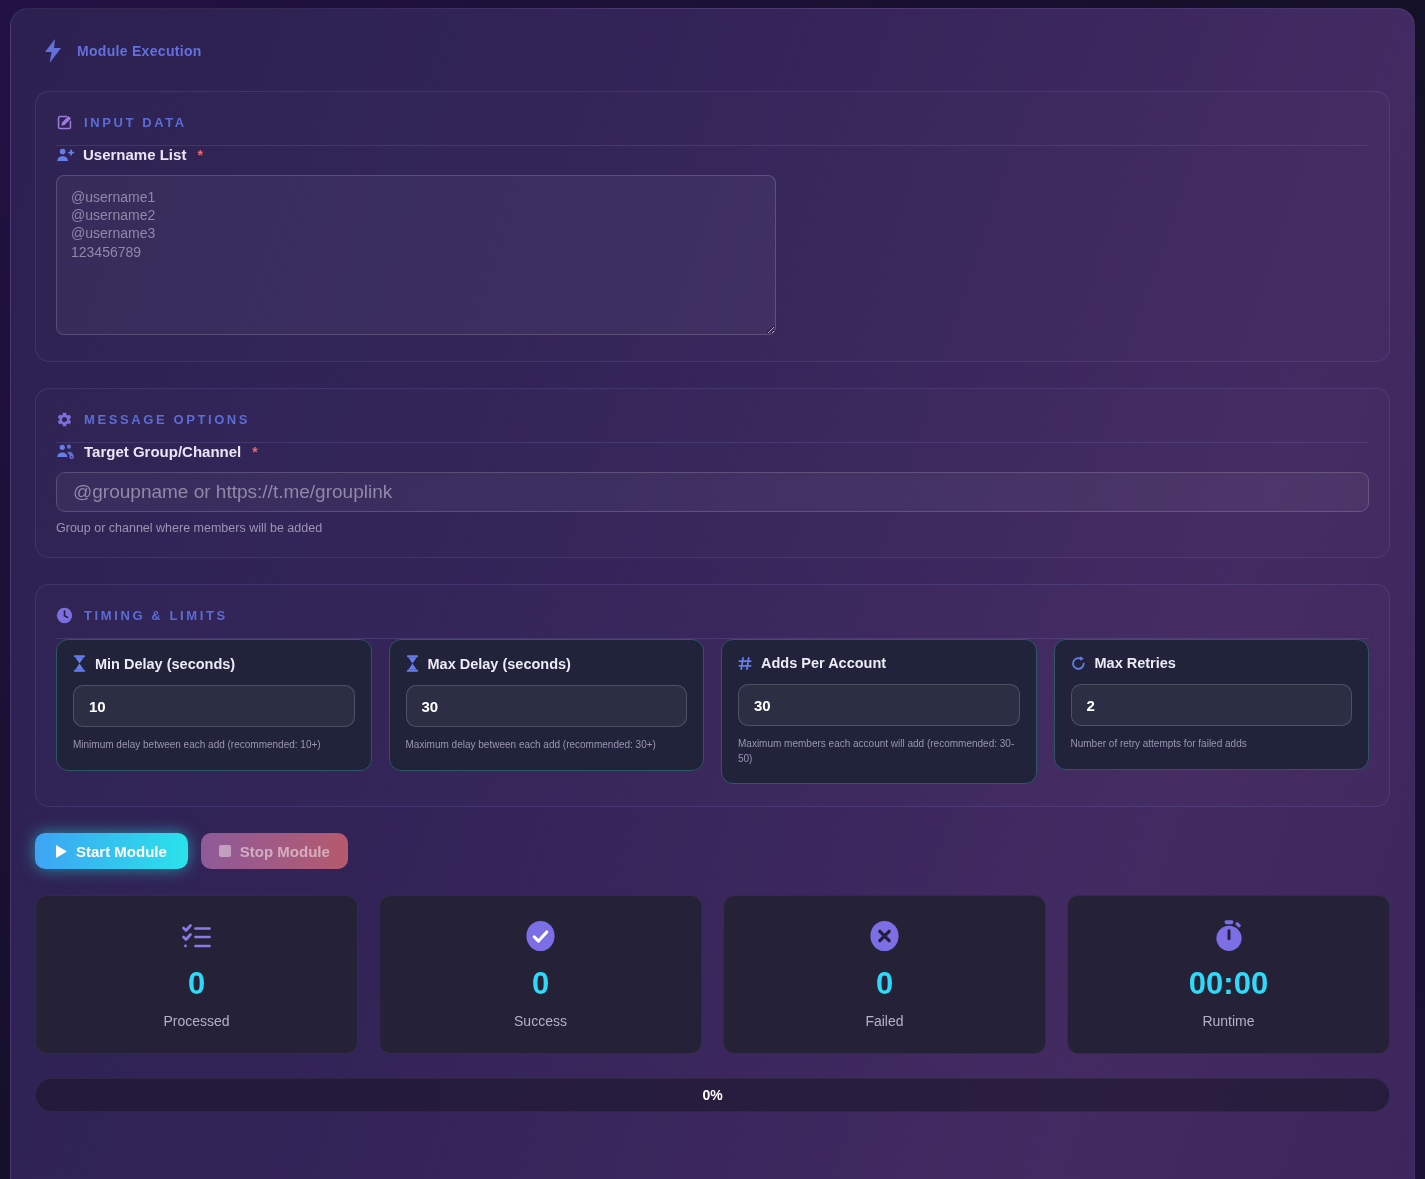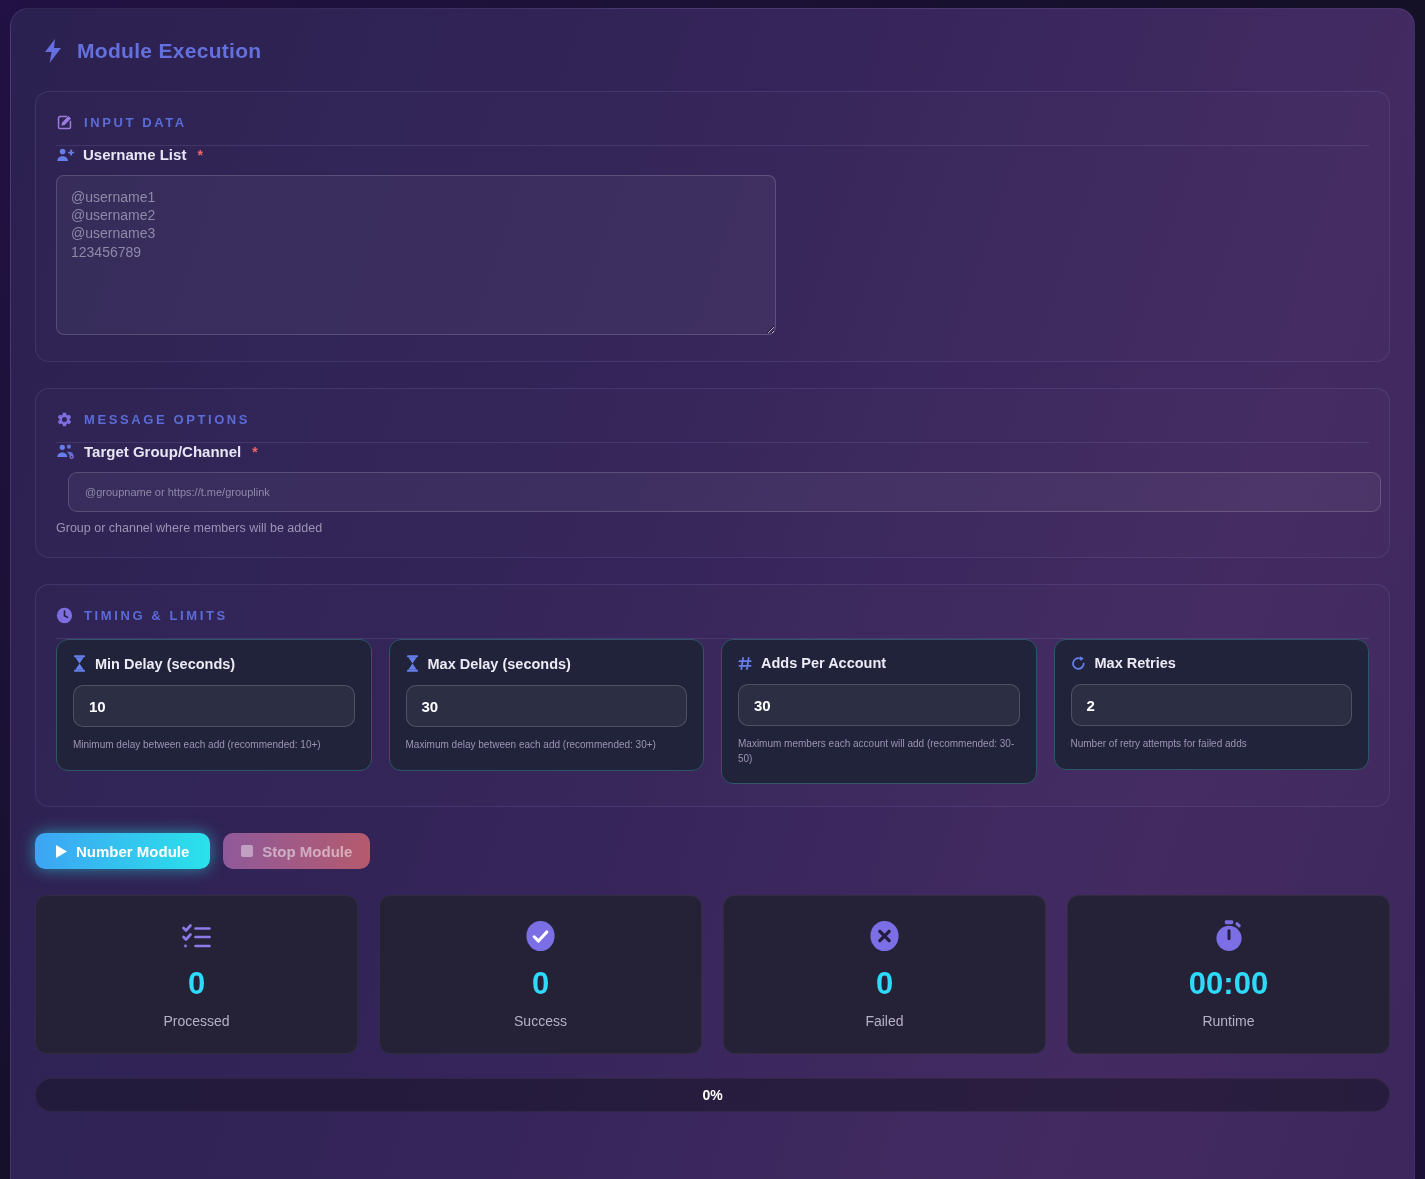--- a/index.html
+++ b/index.html
@@ -15,21 +15,21 @@
     height: 1750px;
     border-radius: 18px;
     border: 1px solid rgba(152, 132, 220, 0.16);
     background:
       radial-gradient(900px 760px at 10% 112%, rgba(6, 7, 15, 0.88), rgba(6, 7, 15, 0) 60%),
       linear-gradient(108deg, #2b2150 0%, #342459 38%, #432b62 72%, #3a2458 100%);
     padding: 22px 24px;
   }
   
   .page-header { display: flex; align-items: center; gap: 14px; margin: 8px 0 28px 8px; }
-  .page-title { color: #6370dd; font-size: 21px; font-weight: 700; letter-spacing: 0.3px; }
+  .page-title { color: #6370dd; font-size: 14px; font-weight: 700; letter-spacing: 0.3px; }
   
   .section {
     border: 1px solid rgba(152, 136, 216, 0.16);
     border-radius: 14px;
     background: rgba(255, 255, 255, 0.012);
     padding: 18px 20px 22px;
     margin-bottom: 26px;
   }
   .section-head {
     display: flex; align-items: center; gap: 11px;
@@ -54,24 +54,23 @@
     font-size: 14px; line-height: 1.3;
     resize: vertical;
     outline: none;
   }
   input.text-input {
     width: 100%; height: 40px;
     background: rgba(255, 255, 255, 0.045);
     border: 1px solid rgba(255, 255, 255, 0.16);
     border-radius: 9px;
     padding: 0 16px;
-    color: #d6d2e6; font-size: 11px;
+    color: #d6d2e6; font-size: 19px;
     font-family: "Liberation Sans", sans-serif;
     outline: none;
-    margin-left: 12px;
   }
   ::placeholder { color: #8f89a8; opacity: 1; }
   .helper { color: #9b94b4; font-size: 12.5px; margin-top: 9px; }
   
   .timing-grid { display: grid; grid-template-columns: repeat(4, 1fr); gap: 17px; align-items: start; }
   .timing-card {
     background: #20233a;
     border: 1px solid #2d5766;
     border-radius: 12px;
     padding: 15px 16px 17px;
@@ -269,21 +268,21 @@
     </div>
   </div>
 
   <div class="controls">
     <button class="btn btn-start">
       <span class="icon">
         <svg width="11" height="13" viewBox="0 0 12 14">
             <path d="M0 0l12 7-12 7z" fill="#ffffff"></path>
           </svg>
       </span>
-      <span>Number Module</span>
+      <span>Start Module</span>
     </button>
     <button class="btn btn-stop">
       <span class="icon">
         <svg width="12" height="12" viewBox="0 0 12 12">
             <rect width="12" height="12" rx="2" fill="rgba(255,255,255,0.42)"></rect>
           </svg>
       </span>
       <span>Stop Module</span>
     </button>
   </div>

